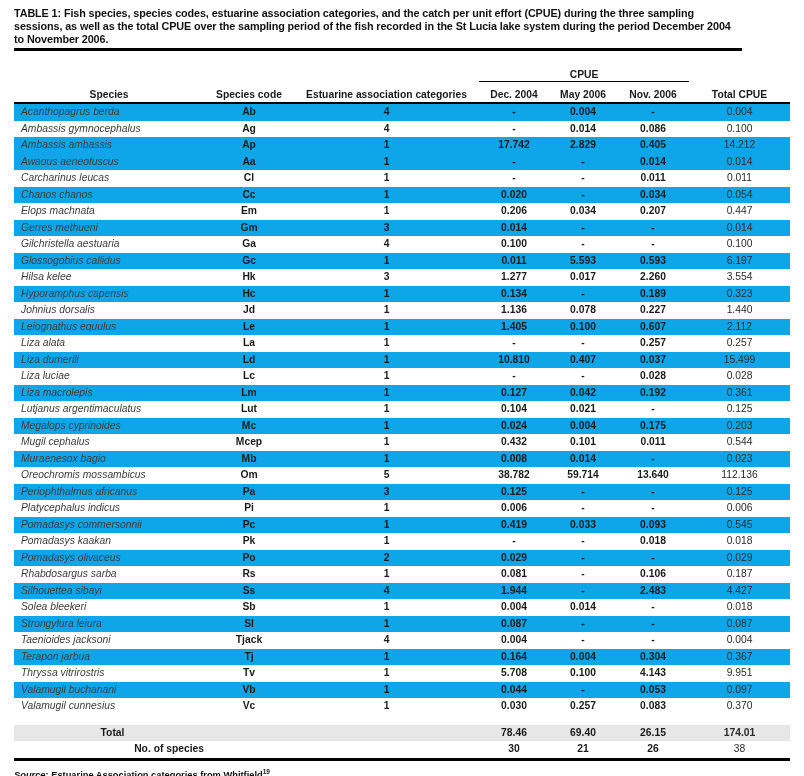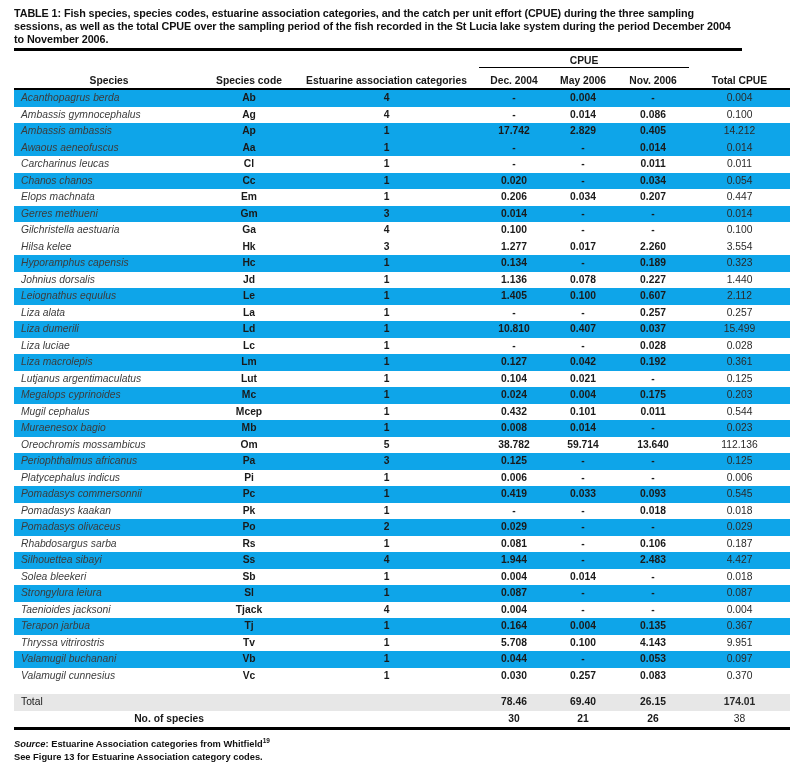--- a/index.html
+++ b/index.html
@@ -25,20 +25,21 @@
     letter-spacing: -0.1px;
     color: #111;
     border-bottom: 3px solid #000;
     padding-bottom: 3px;
   }
   table.data-table {
     width: 776px;
     border-collapse: collapse;
     table-layout: fixed;
     font-size: 10.3px;
+    margin-top: 14px;
   }
   col.c-species { width: 190px; }
   col.c-code    { width: 90px;  }
   col.c-cat     { width: 185px; }
   col.c-dec     { width: 70px;  }
   col.c-may     { width: 68px;  }
   col.c-nov     { width: 72px;  }
   col.c-total   { width: 101px; }
 
   thead th { font-weight: bold; padding: 0; }
@@ -70,21 +71,21 @@
   }
   td.code   { font-weight: bold; text-align: center; }
   td.cat    { font-weight: bold; text-align: center; }
   td.num    { font-weight: bold; text-align: center; }
   td.totalc { font-weight: normal; text-align: center; color: #2a2a2a; }
 
   tr.spacer-row td { height: 10px; background: #fff; }
 
   tr.total-row { background: #e7e7e7; }
   tr.total-row td { height: 16.5px; }
-  tr.total-row td.rowlabel { font-weight: normal; text-align: left; padding-left: 7px; }
+  tr.total-row td.rowlabel { font-weight: bold; text-align: center; padding-left: 7px; }
   tr.total-row td.num, tr.total-row td.totalc { font-weight: bold; }
 
   tr.count-row td { height: 16.5px; border-bottom: 3px solid #000; }
   tr.count-row td.rowlabel { font-weight: bold; text-align: right; padding-left: 7px; }
   tr.count-row td.num { font-weight: bold; text-align: center; }
   tr.count-row td.totalc { font-weight: normal; text-align: center; }
 
   .footnotes { padding-top: 4px; }
   .footnote {
     font-size: 9.3px;
@@ -205,20 +206,29 @@
   </tr>
         <tr>
     <td class="species">Gilchristella aestuaria</td>
     <td class="code">Ga</td>
     <td class="cat">4</td>
     <td class="num">0.100</td>
     <td class="num">-</td>
     <td class="num">-</td>
     <td class="totalc">0.100</td>
   </tr>
+        <tr class="stripe">
+    <td class="species">Glossogobius callidus</td>
+    <td class="code">Gc</td>
+    <td class="cat">1</td>
+    <td class="num">0.011</td>
+    <td class="num">5.593</td>
+    <td class="num">0.593</td>
+    <td class="totalc">6.197</td>
+  </tr>
         <tr>
     <td class="species">Hilsa kelee</td>
     <td class="code">Hk</td>
     <td class="cat">3</td>
     <td class="num">1.277</td>
     <td class="num">0.017</td>
     <td class="num">2.260</td>
     <td class="totalc">3.554</td>
   </tr>
         <tr class="stripe">
@@ -418,21 +428,21 @@
     <td class="num">-</td>
     <td class="num">-</td>
     <td class="totalc">0.004</td>
   </tr>
         <tr class="stripe">
     <td class="species">Terapon jarbua</td>
     <td class="code">Tj</td>
     <td class="cat">1</td>
     <td class="num">0.164</td>
     <td class="num">0.004</td>
-    <td class="num">0.135</td>
+    <td class="num">0.304</td>
     <td class="totalc">0.367</td>
   </tr>
         <tr>
     <td class="species">Thryssa vitrirostris</td>
     <td class="code">Tv</td>
     <td class="cat">1</td>
     <td class="num">5.708</td>
     <td class="num">0.100</td>
     <td class="num">4.143</td>
     <td class="totalc">9.951</td>

